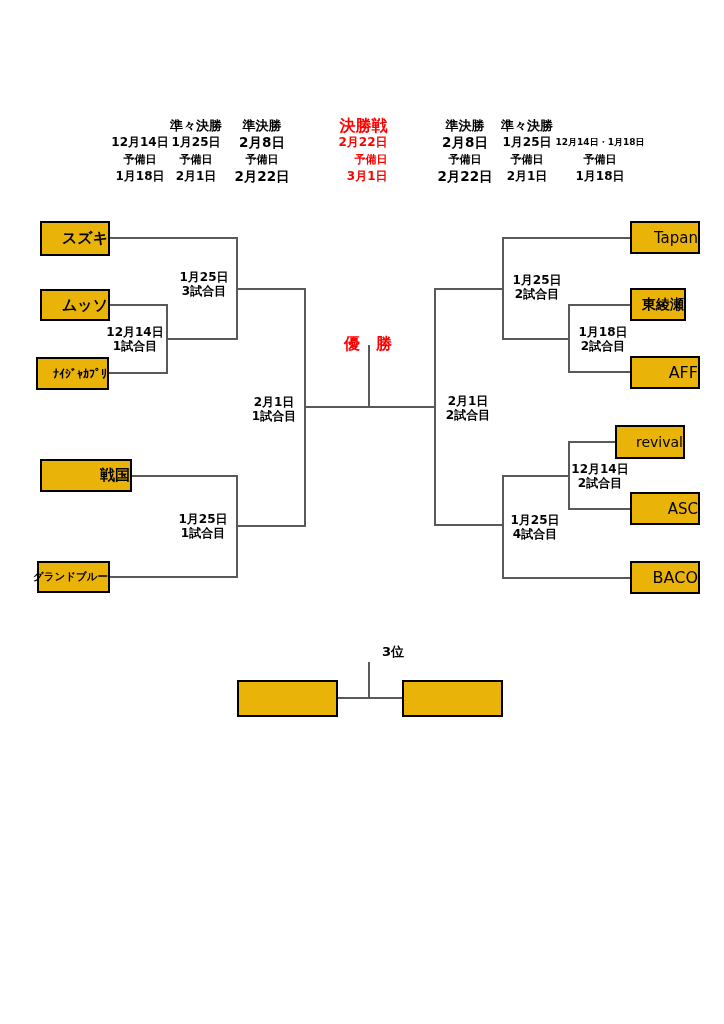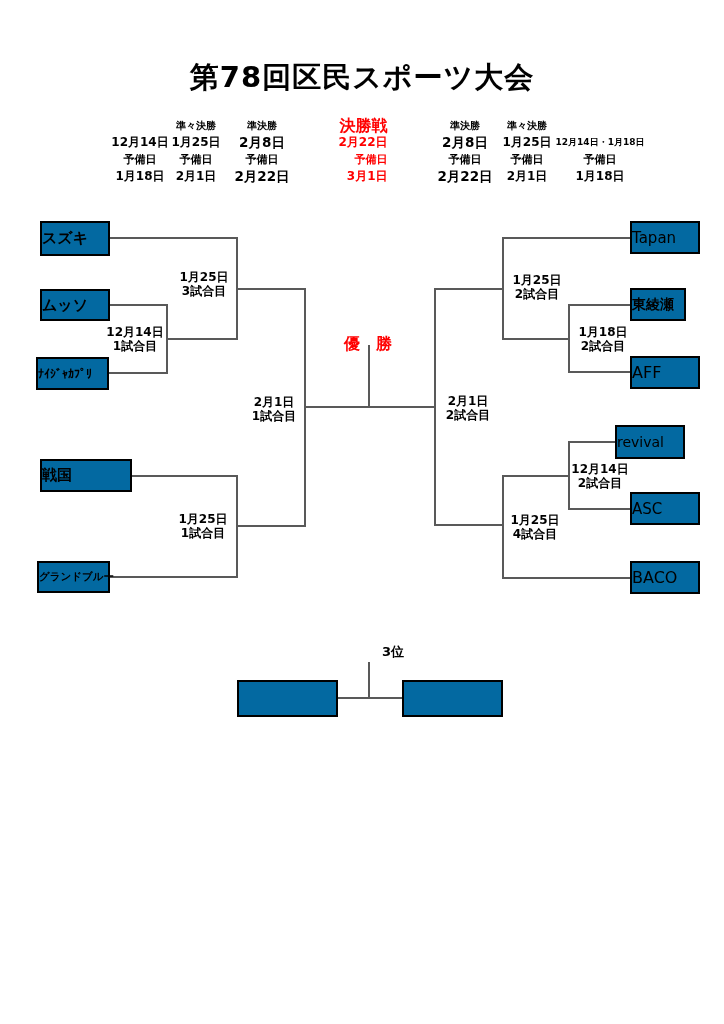--- a/index.html
+++ b/index.html
@@ -6,35 +6,35 @@
   .page{
     position:relative;width:724px;height:1024px;background:#ffffff;overflow:hidden;
     font-family:"DejaVu Sans","Liberation Sans",sans-serif;color:#000;
   }
   .title{
     position:absolute;left:0;right:0;top:58px;text-align:center;
     font-size:29px;font-weight:bold;letter-spacing:1px;white-space:nowrap;
   }
   
   .scol{position:absolute;top:117px;transform:translateX(-50%);text-align:center;white-space:nowrap;font-weight:600;}
-  .shead{height:17px;line-height:17px;font-size:10px;font-weight:bold;}
+  .shead{height:17px;line-height:17px;font-size:13px;font-weight:bold;}
   .srow{height:17px;line-height:17px;font-size:12px;}
   .srow.reserve{font-size:11px;}
   .scol.semi .srow.date{font-size:13.5px;font-weight:bold;}
   .scol.red{color:#ff0000;text-align:right;}
   .scol.red .shead{font-size:16px;}
   .scol.tiny .srow.date1{font-size:9px;}
   
   .hl,.vl{position:absolute;background:#595959;}
   .hl{height:2px;}
   .vl{width:2px;}
   
   .tbox{
-    position:absolute;box-sizing:border-box;border:2.5px solid #000;background:#0369a1;
-    display:flex;align-items:center;justify-content:flex-start;
+    position:absolute;box-sizing:border-box;border:2.5px solid #000;background:#eab308;
+    display:flex;align-items:center;justify-content:flex-end;
     font-weight:bold;white-space:nowrap;
   }
   
   .mlabel{
     position:absolute;transform:translate(-50%,-50%);text-align:center;
     font-size:12px;line-height:14px;font-weight:600;white-space:nowrap;
   }
   .champ{
     position:absolute;transform:translate(-50%,-50%);color:#ff0000;
     font-size:16px;font-weight:bold;white-space:nowrap;
@@ -42,21 +42,20 @@
   .third{
     position:absolute;transform:translate(-50%,-50%);
     font-size:13px;font-weight:bold;white-space:nowrap;margin-left:24px;
   }
 </style>
 </head>
 <body>
 
 <div class="page">
 
-  <div class="title">第78回区民スポーツ大会</div>
 
   <div class="scol" style="left:140px">
     <div class="shead"></div>
     <div class="srow date">12月14日</div>
     <div class="srow reserve">予備日</div>
     <div class="srow date">1月18日</div>
   </div>
   <div class="scol" style="left:196px">
     <div class="shead">準々決勝</div>
     <div class="srow date">1月25日</div>

